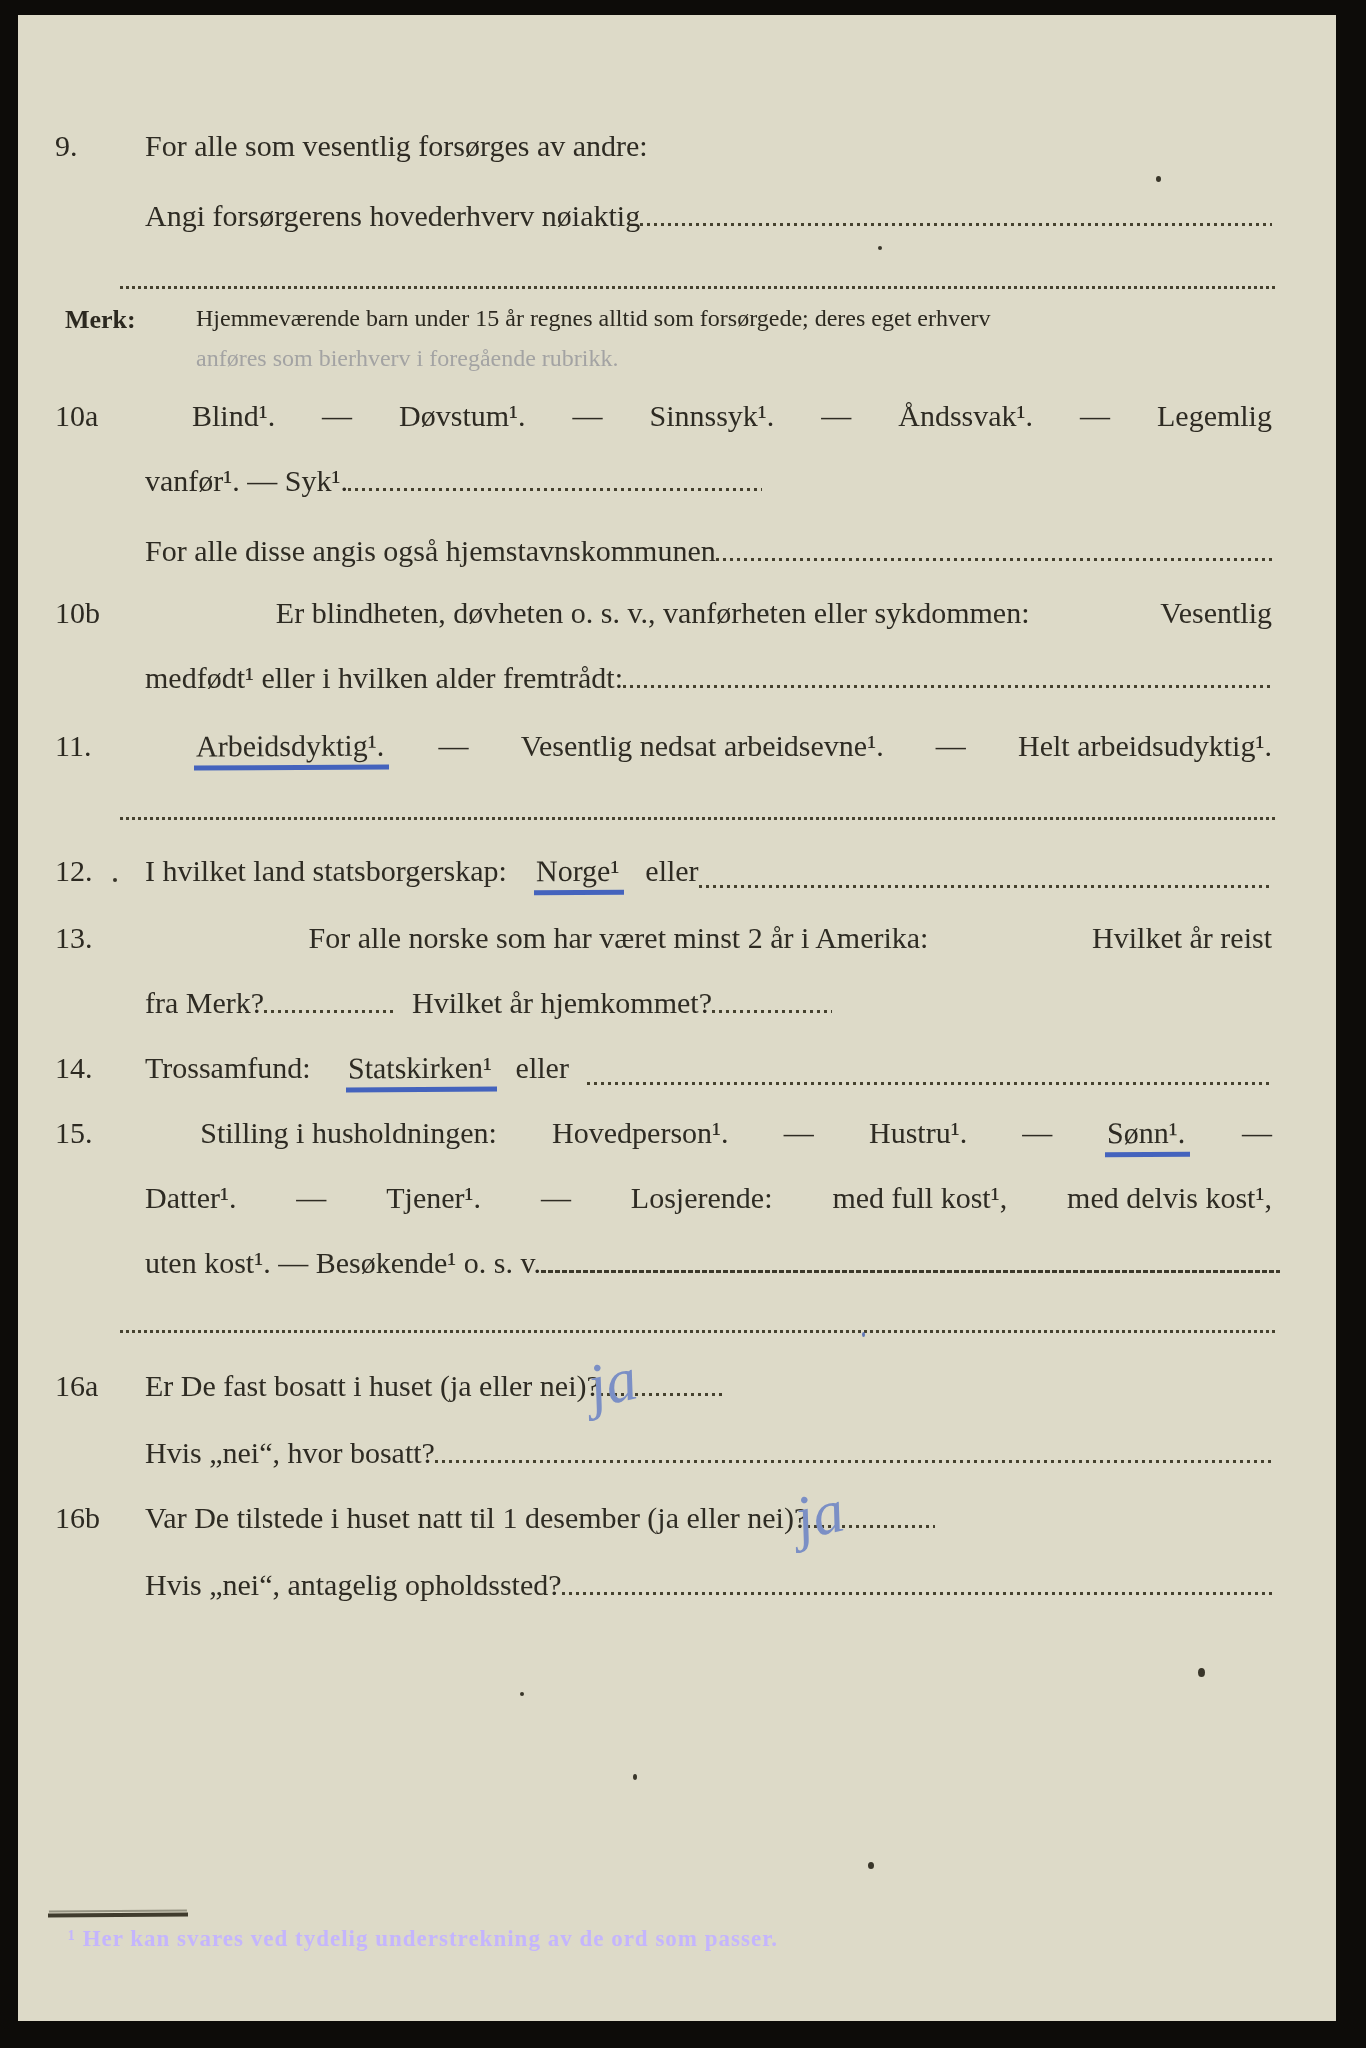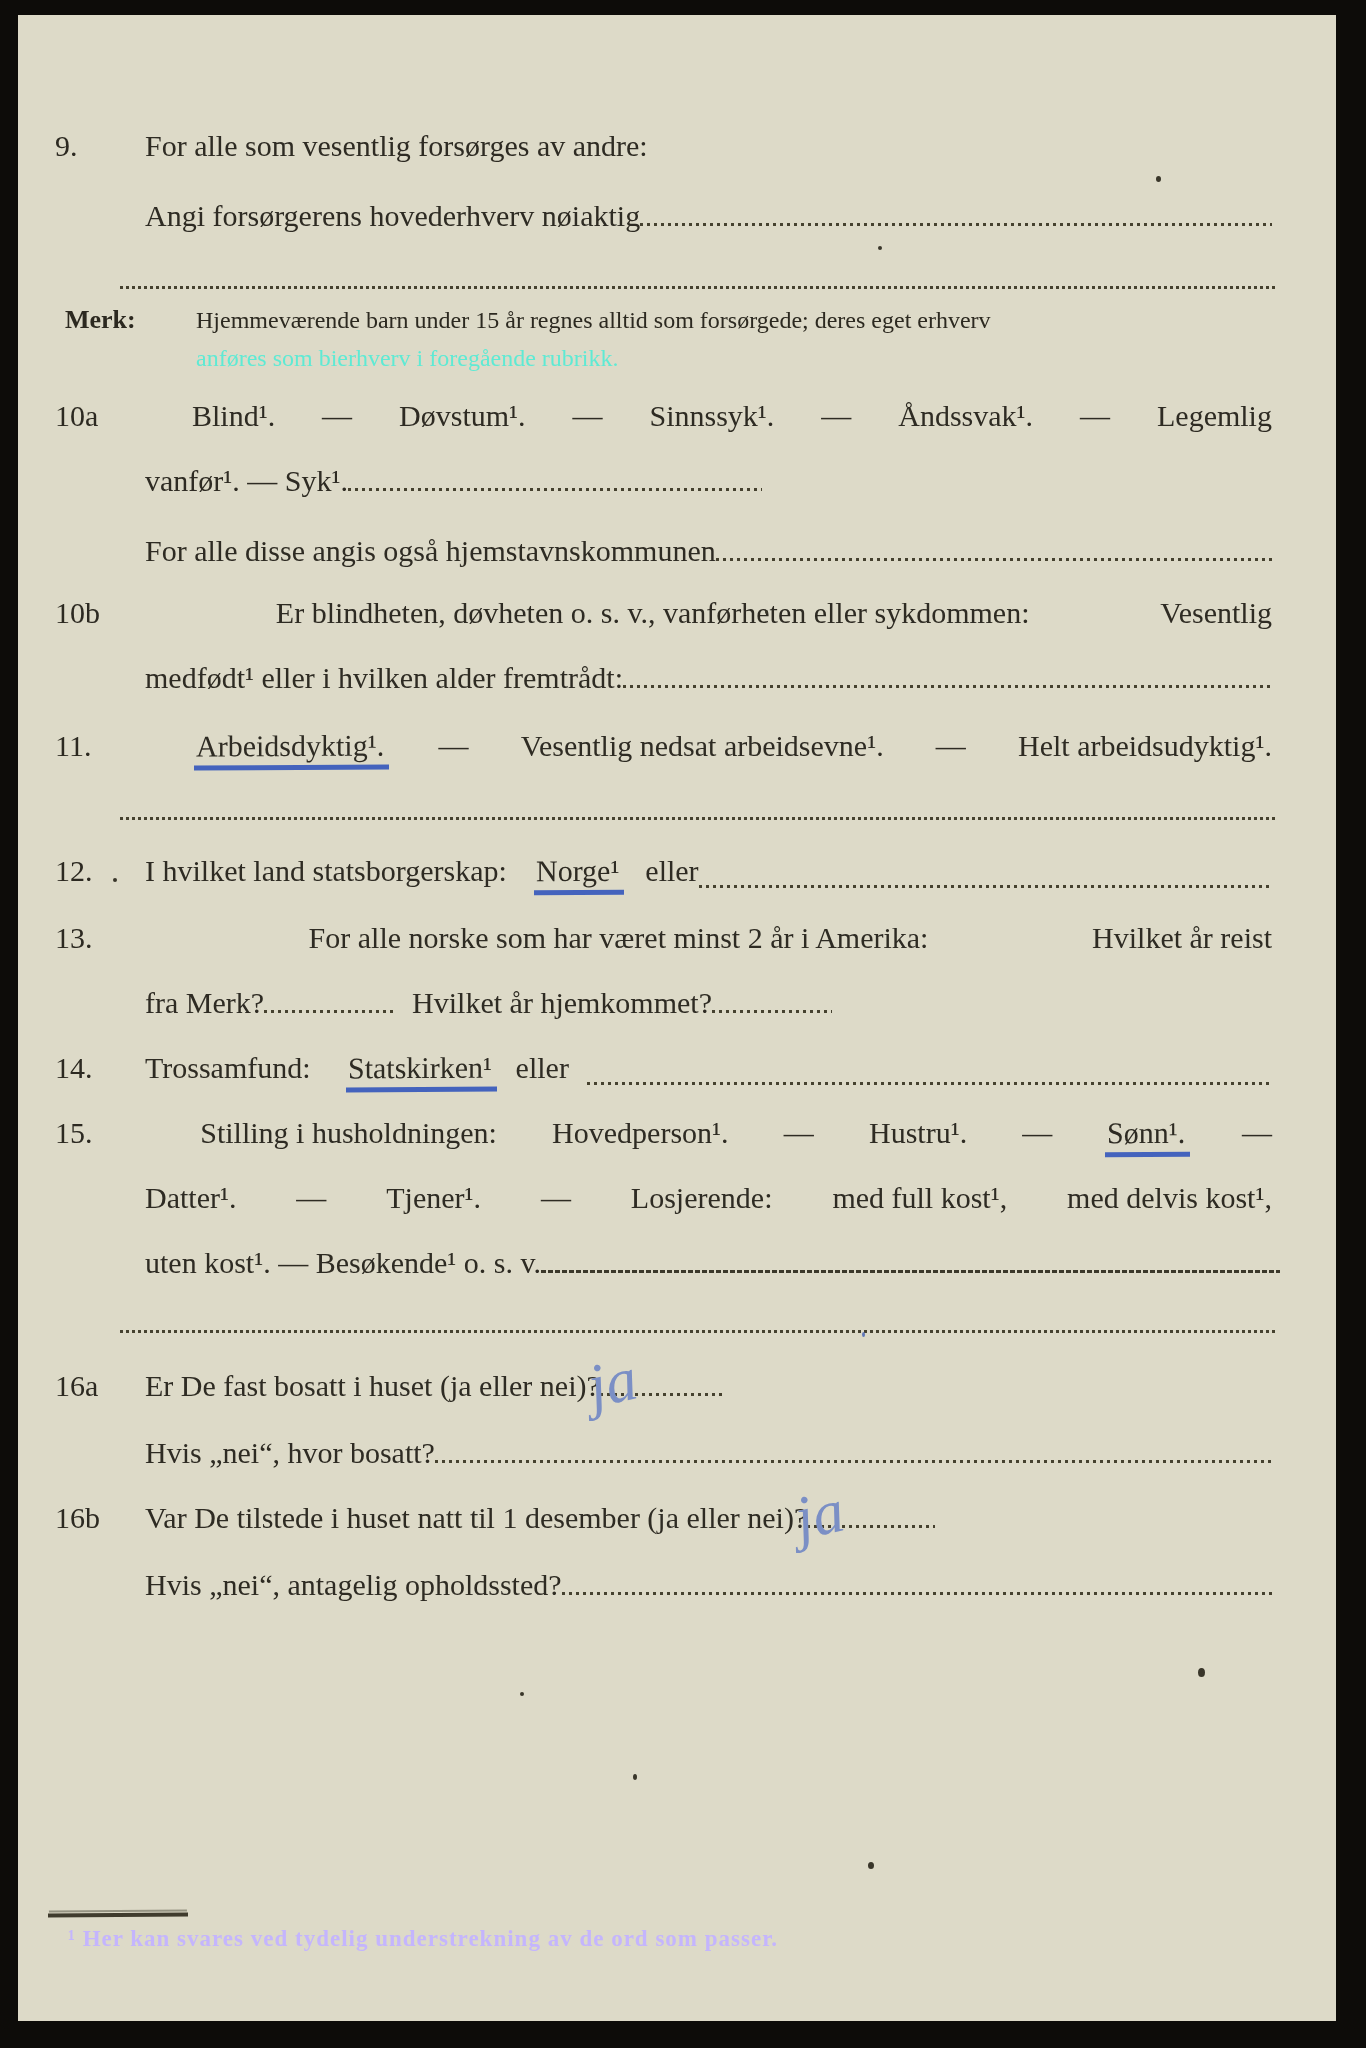--- a/index.html
+++ b/index.html
@@ -40,27 +40,27 @@
     padding:0 5px 2px 2px;margin:0 -3px;
     transform:skewY(-0.3deg);
   }
   .answer{
     position:absolute;left:-12px;top:-42px;
     font-size:62px;font-style:italic;line-height:1;
     color:#7b8fc5;transform:rotate(-12deg);
   }
   .merk{
     position:absolute;left:65px;top:305px;width:1207px;
-    display:flex;align-items:center;
+    display:flex;align-items:flex-start;
     font-size:24px;color:#2c2920;white-space:nowrap;
   }
   .merk .label{flex:none;width:131px;font-weight:bold;font-size:26px;}
   .merk-line2{
     position:absolute;left:196px;top:345px;
-    font-size:24px;color:#5eead4;white-space:nowrap;
+    font-size:24px;color:#a3a3a3;white-space:nowrap;
   }
   .footrule{
     position:absolute;left:48px;top:1913px;width:140px;height:4px;
     background:#3f3b2d;transform:rotate(-0.5deg);
     box-shadow:0 -4px 0 -1px rgba(63,59,45,.45);
   }
   .footnote{
     position:absolute;left:68px;top:1926px;
     font-size:23px;font-weight:bold;letter-spacing:1px;
     color:#c4b5fd;white-space:nowrap;

